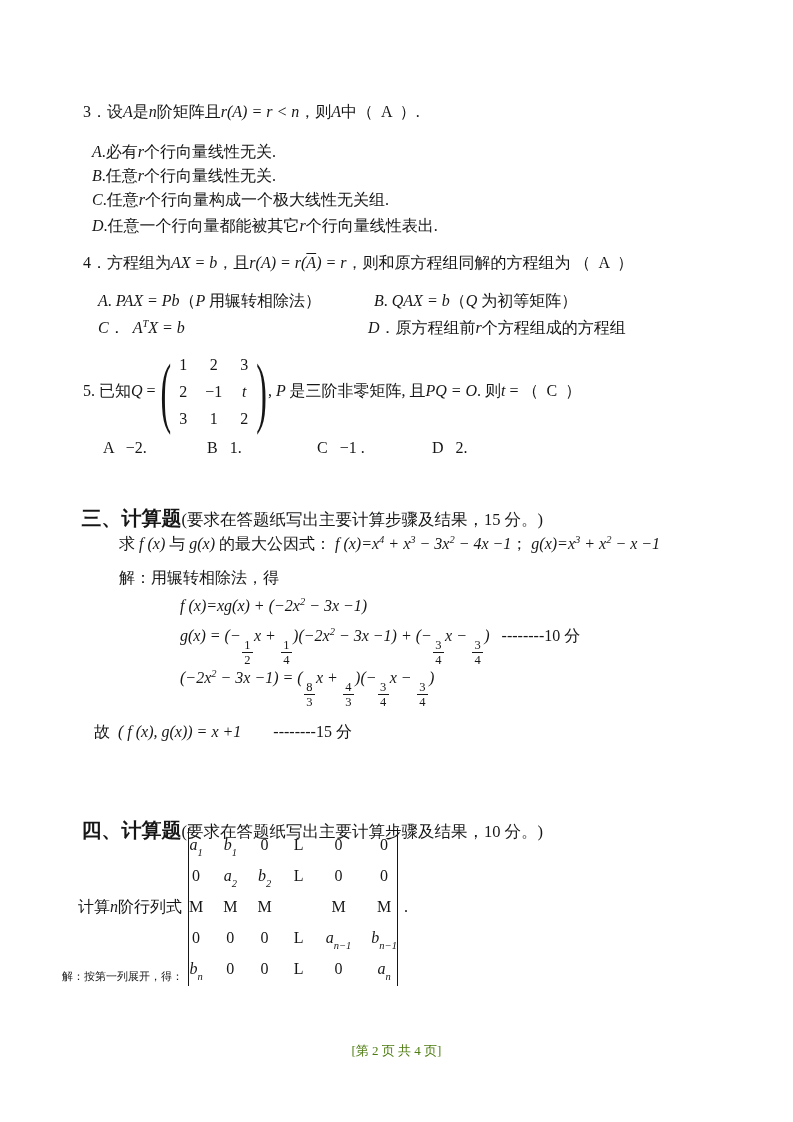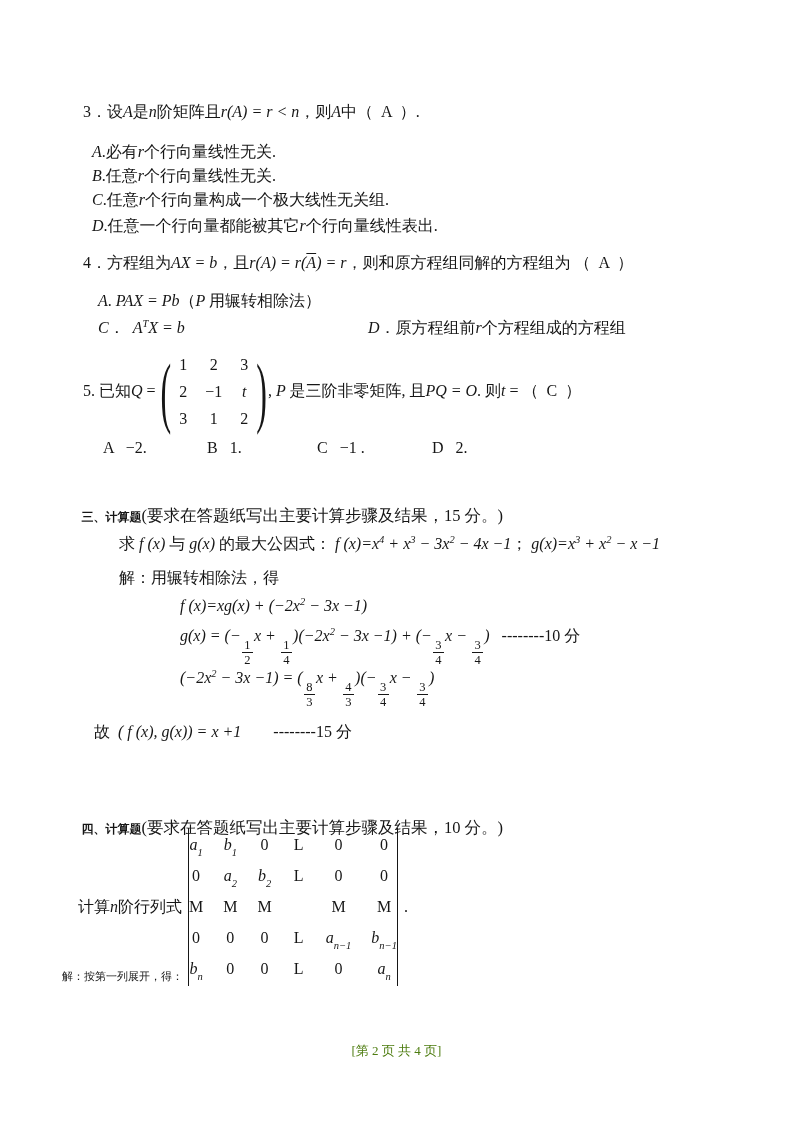--- a/index.html
+++ b/index.html
@@ -13,21 +13,21 @@
   .cn,.rm{font-style:normal;}
   .it{font-style:italic;}
   .ol{font-style:italic;text-decoration:overline;}
   sup{font-size:10.5px;font-style:italic;line-height:0;vertical-align:0.55em;}
   sub{font-size:10.5px;font-style:italic;line-height:0;vertical-align:-0.55em;}
   .frac{display:inline-flex;flex-direction:column;align-items:center;
     font-size:12.5px;line-height:1.12;vertical-align:-0.65em;margin:0 1px;font-style:normal;}
   .frac .fn{border-bottom:1px solid #161616;padding:0 2.5px;}
   .frac .fd{padding:0 2.5px;}
   .heading{position:absolute;white-space:pre;font-size:16.5px;}
-  .hb{font-weight:bold;font-family:"Liberation Sans","DejaVu Sans",sans-serif;font-size:12px;}
+  .hb{font-weight:bold;font-family:"Liberation Sans","DejaVu Sans",sans-serif;font-size:20px;}
   .mat{display:grid;column-gap:15px;row-gap:2px;text-align:center;line-height:25px;padding:1px 4px;}
   .paren{display:inline-block;font-size:32px;line-height:1;transform:scaleY(2.45);
     font-family:"Liberation Serif",serif;font-weight:400;margin:0 1px;}
   .det{display:grid;column-gap:20px;row-gap:5px;text-align:center;line-height:26px;
     border-left:1.4px solid #161616;border-right:1.4px solid #161616;padding:4px 0;margin:0 6px;}
   .cell{min-width:14px;}
   .footer{position:absolute;left:0;top:1042px;width:100%;text-align:center;font-size:13px;color:#4d7c0f;}
   .small{font-size:11px;}
 </style>
 </head>
@@ -36,20 +36,21 @@
 <div class="page">
 
   <div class="line" style="left:83px;top:100px"><span class="rm">3．</span><span class="cn">设</span><span class="it">A</span><span class="cn">是</span><span class="it">n</span><span class="cn">阶矩阵且</span><span class="it">r(A) = r &lt; n</span><span class="cn">，则</span><span class="it">A</span><span class="cn">中（</span><span class="rm">  A  </span><span class="cn">）.</span></div>
   <div class="line" style="left:92px;top:164px"><span class="it">B</span><span class="rm">.</span><span class="cn">任意</span><span class="it">r</span><span class="cn">个行向量线性无关.</span></div>
   <div class="line" style="left:92px;top:140px"><span class="it">A</span><span class="rm">.</span><span class="cn">必有</span><span class="it">r</span><span class="cn">个行向量线性无关.</span></div>
   <div class="line" style="left:92px;top:188px"><span class="it">C</span><span class="rm">.</span><span class="cn">任意</span><span class="it">r</span><span class="cn">个行向量构成一个极大线性无关组.</span></div>
   <div class="line" style="left:92px;top:214px"><span class="it">D</span><span class="rm">.</span><span class="cn">任意一个行向量都能被其它</span><span class="it">r</span><span class="cn">个行向量线性表出.</span></div>
 
   <div class="line" style="left:83px;top:251px"><span class="rm">4．</span><span class="cn">方程组为</span><span class="it">AX = b</span><span class="cn">，且</span><span class="it">r(A) = r(</span><span class="ol">A</span><span class="it">) = r</span><span class="cn">，则和原方程组同解的方程组为 （</span><span class="rm">  A  </span><span class="cn">）</span></div>
   <div class="line" style="left:98px;top:289px"><span class="it">A</span><span class="rm">. </span><span class="it">PAX = Pb</span><span class="cn">（</span><span class="it">P </span><span class="cn">用辗转相除法）</span></div>
+  <div class="line" style="left:374px;top:289px"><span class="it">B</span><span class="rm">. </span><span class="it">QAX = b</span><span class="cn">（</span><span class="it">Q </span><span class="cn">为初等矩阵）</span></div>
   <div class="line" style="left:98px;top:316px"><span class="it">C</span><span class="rm">．  </span><span class="it">A</span><sup>T</sup><span class="it">X = b</span></div>
   <div class="line" style="left:368px;top:316px"><span class="it">D</span><span class="rm">．</span><span class="cn">原方程组前</span><span class="it">r</span><span class="cn">个方程组成的方程组</span></div>
 
   <div class="row" style="left:83px;top:348px;height:86px">
     <span><span class="rm">5. </span><span class="cn">已知</span><span class="it">Q</span><span class="rm"> = </span></span>
     <span class="paren">(</span>
     <div class="mat" style="grid-template-columns: repeat(3, auto);"><span class="cell"><span class="rm">1</span></span><span class="cell"><span class="rm">2</span></span><span class="cell"><span class="rm">3</span></span><span class="cell"><span class="rm">2</span></span><span class="cell"><span class="rm">−1</span></span><span class="cell"><span class="it">t</span></span><span class="cell"><span class="rm">3</span></span><span class="cell"><span class="rm">1</span></span><span class="cell"><span class="rm">2</span></span></div>
     <span class="paren">)</span>
     <span><span class="rm">, </span><span class="it">P </span><span class="cn">是三阶非零矩阵</span><span class="rm">, </span><span class="cn">且</span><span class="it">PQ = O</span><span class="rm">. </span><span class="cn">则</span><span class="it">t</span><span class="cn"> = （</span><span class="rm">  C  </span><span class="cn">）</span></span>
   </div>

